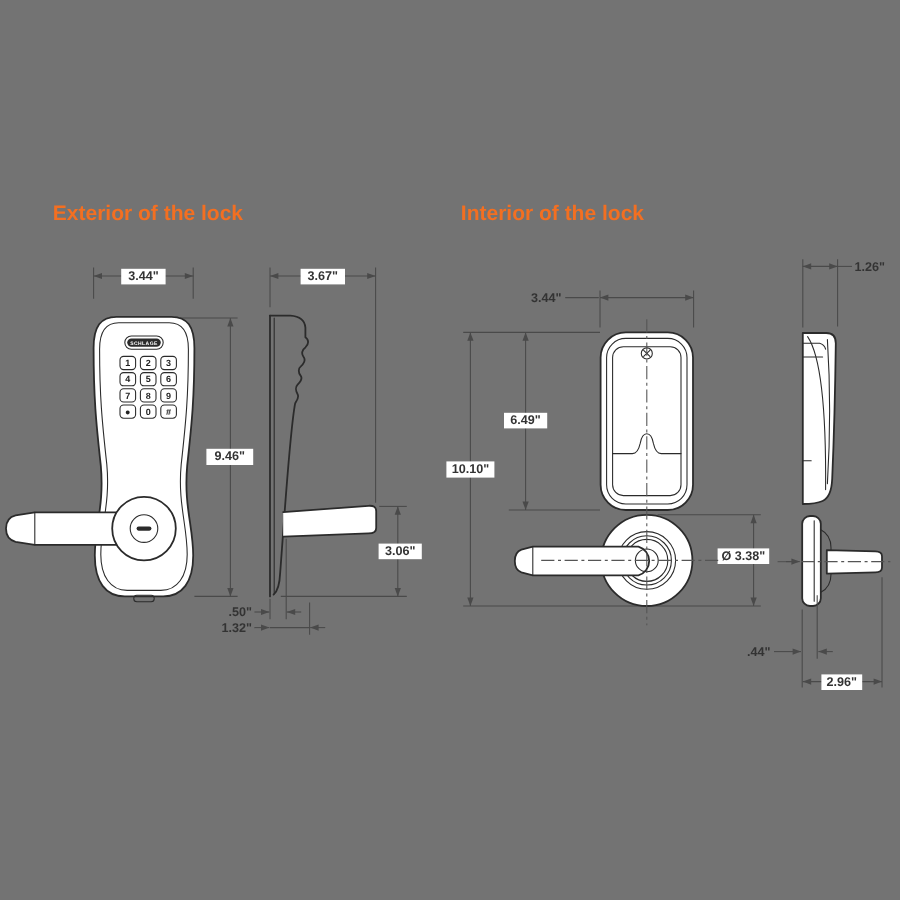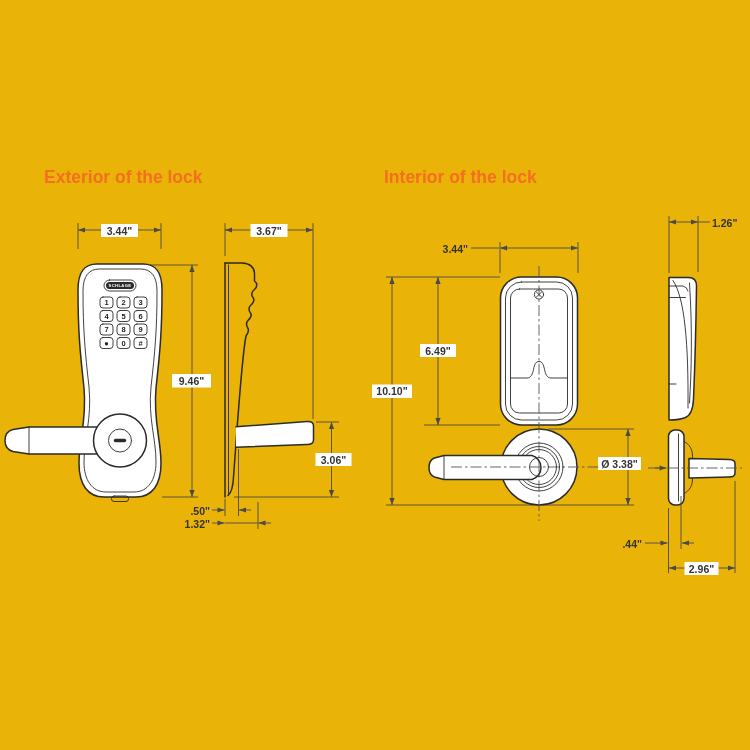--- a/index.html
+++ b/index.html
@@ -1,16 +1,16 @@
 <!DOCTYPE html>
 <html><head>
 <meta charset="utf-8">
 <style>
   html,body{margin:0;padding:0;background:#ffffff;}
-  .page{width:750px;height:750px;position:relative;background:#eab308;overflow:hidden;}
+  .page{width:750px;height:750px;position:relative;background:#737373;overflow:hidden;}
   svg{display:block;}
   text{user-select:none;}
   .title{font:700 17.5px "Liberation Sans",sans-serif;fill:#F36F21;}
   .dim{font:700 10.5px "Liberation Sans",sans-serif;fill:#333333;}
   .key-label{font:700 7.5px "Liberation Sans",sans-serif;fill:#222222;}
   .badge-label{font:700 4.2px "Liberation Sans",sans-serif;fill:#ffffff;letter-spacing:.35px;}
   .obj{stroke:#2b2b2b;fill:none;stroke-width:1.5;stroke-linejoin:round;stroke-linecap:round;}
   .objf{stroke:#2b2b2b;fill:#ffffff;stroke-width:1.5;stroke-linejoin:round;stroke-linecap:round;}
   .det{stroke:#2b2b2b;fill:none;stroke-width:.9;stroke-linejoin:round;stroke-linecap:round;}
   .dimln{stroke:#4a4a4a;fill:none;stroke-width:.9;}

